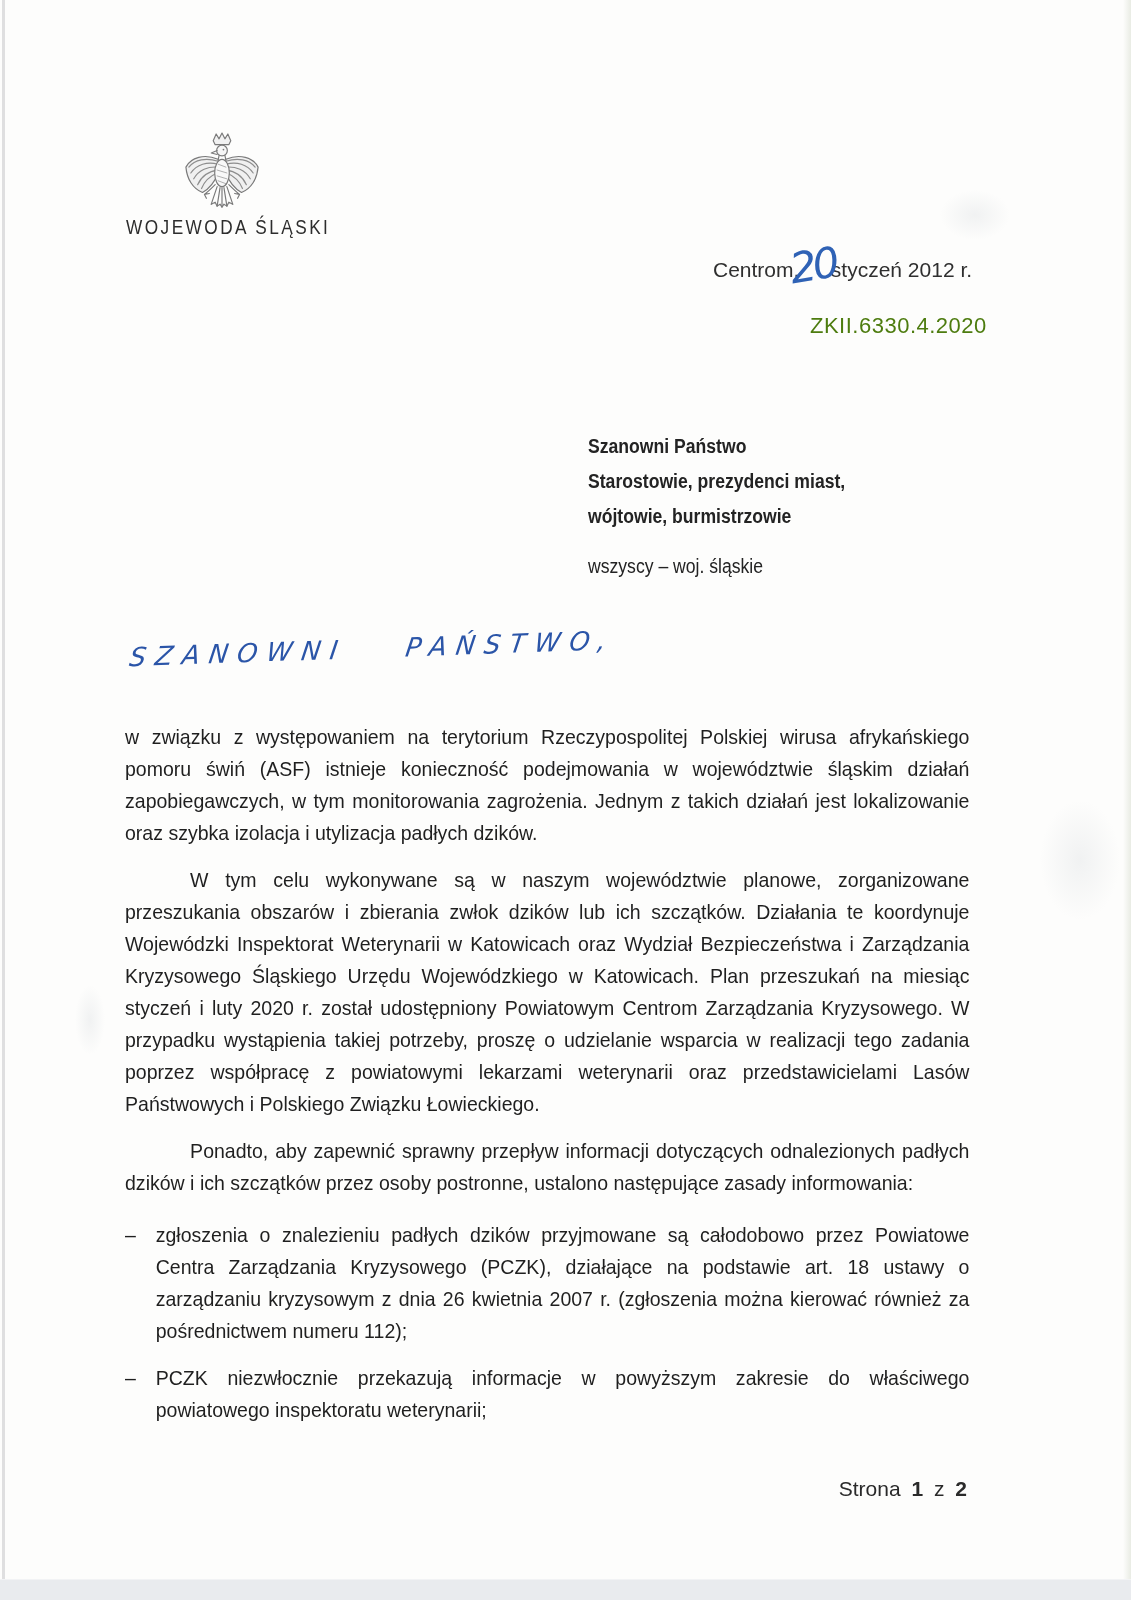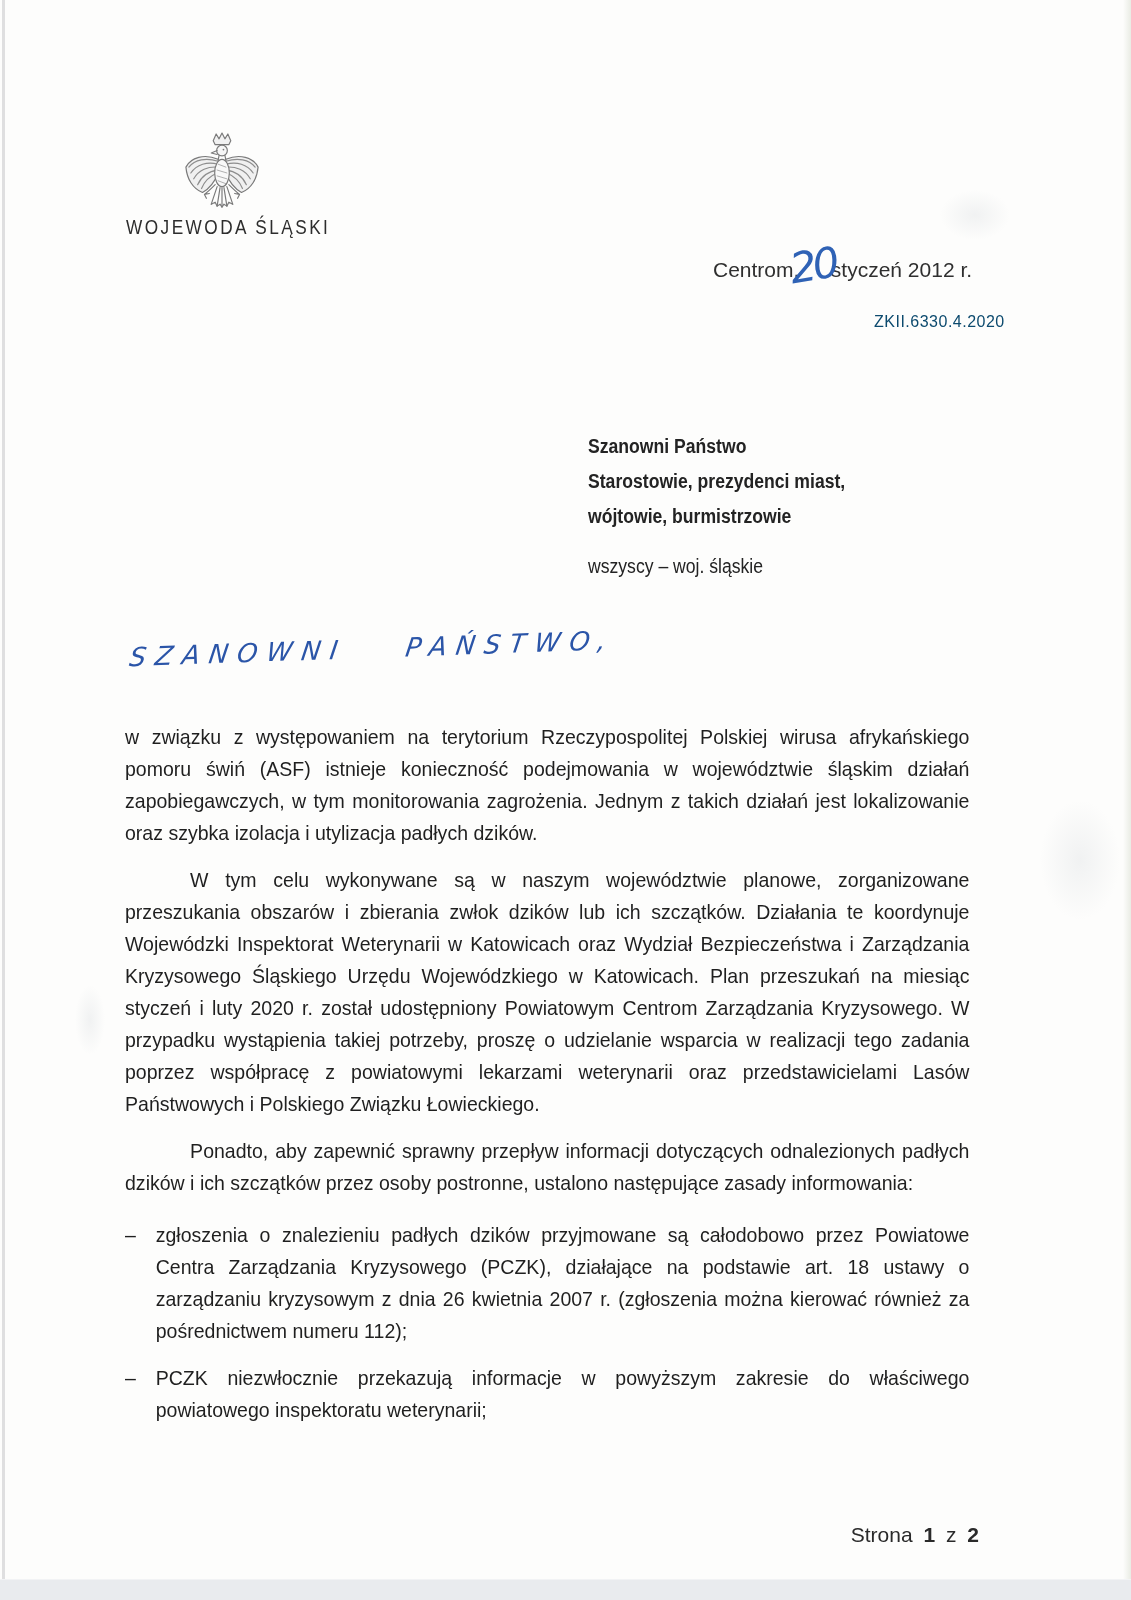--- a/index.html
+++ b/index.html
@@ -48,22 +48,22 @@
     font-size:21px; color:#2f2f2f; white-space:nowrap;
   }
   .handwritten-day {
     display:inline-block; position:relative; top:3px;
     font-family:"DejaVu Sans", sans-serif;
     font-style:italic; font-size:42px; line-height:0;
     color:#2f62b5; transform:rotate(-9deg);
     margin:0 -5px 0 -9px; letter-spacing:-4px;
   }
   .ref-number {
-    position:absolute; left:874px; top:313px;
-    font-size:16px; letter-spacing:.5px; color:#0c4a6e; white-space:nowrap;
+    position:absolute; left:810px; top:313px;
+    font-size:22px; letter-spacing:.5px; color:#4d7c0f; white-space:nowrap;
   }
 
   
   .addressee {
     position:absolute; left:588px; top:429px;
     font-size:20px; line-height:35px;
     transform:scaleX(.88); transform-origin:left top;
     white-space:nowrap;
   }
   .addressee .bold-line { font-weight:bold; }
@@ -91,22 +91,22 @@
   }
   .body-text p { margin:0 0 15px 0; }
   .body-text p.indented { text-indent:70px; }
   .body-text p.last-para { margin-bottom:20px; }
   .bullet-item { display:flex; margin:0 0 15px 0; }
   .bullet-marker { width:33px; flex:0 0 33px; }
   .bullet-body { flex:1; text-align:justify; }
 
   
   .page-footer {
-    position:absolute; top:1477px; right:152px;
-    font-size:21px; color:#2a2a2a; white-space:nowrap;margin-top:46px;
+    position:absolute; top:1477px; right:164px;
+    font-size:21px; color:#2a2a2a; white-space:nowrap;
   }
   .page-footer .b { font-weight:bold; }
   .page-footer span { margin-left:5px; }
   .page-footer span:first-child { margin-left:0; }
 </style>
 </head>
 <body>
 
 <div class="scan-edge-left"></div>
 <div class="scan-edge-right"></div>

